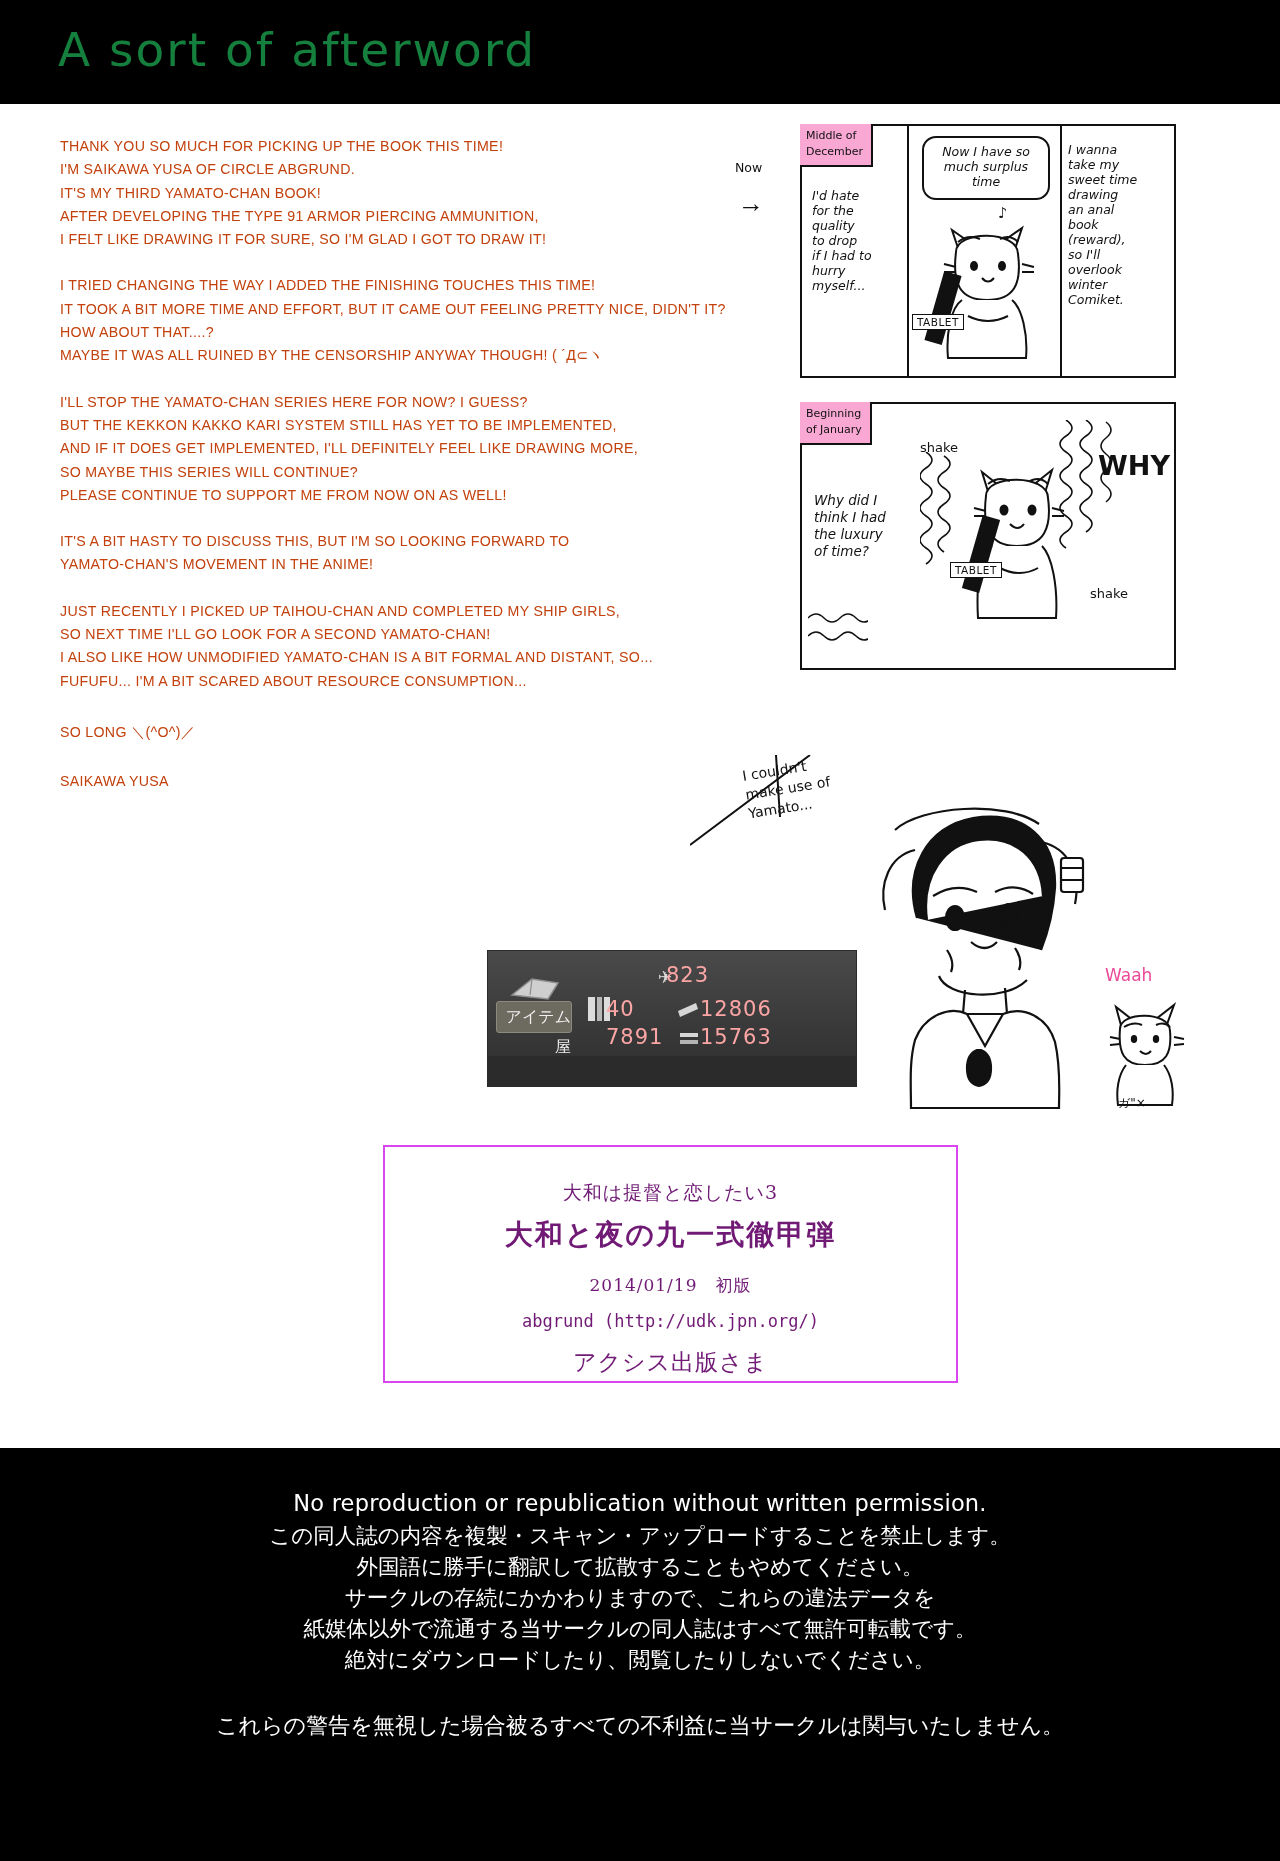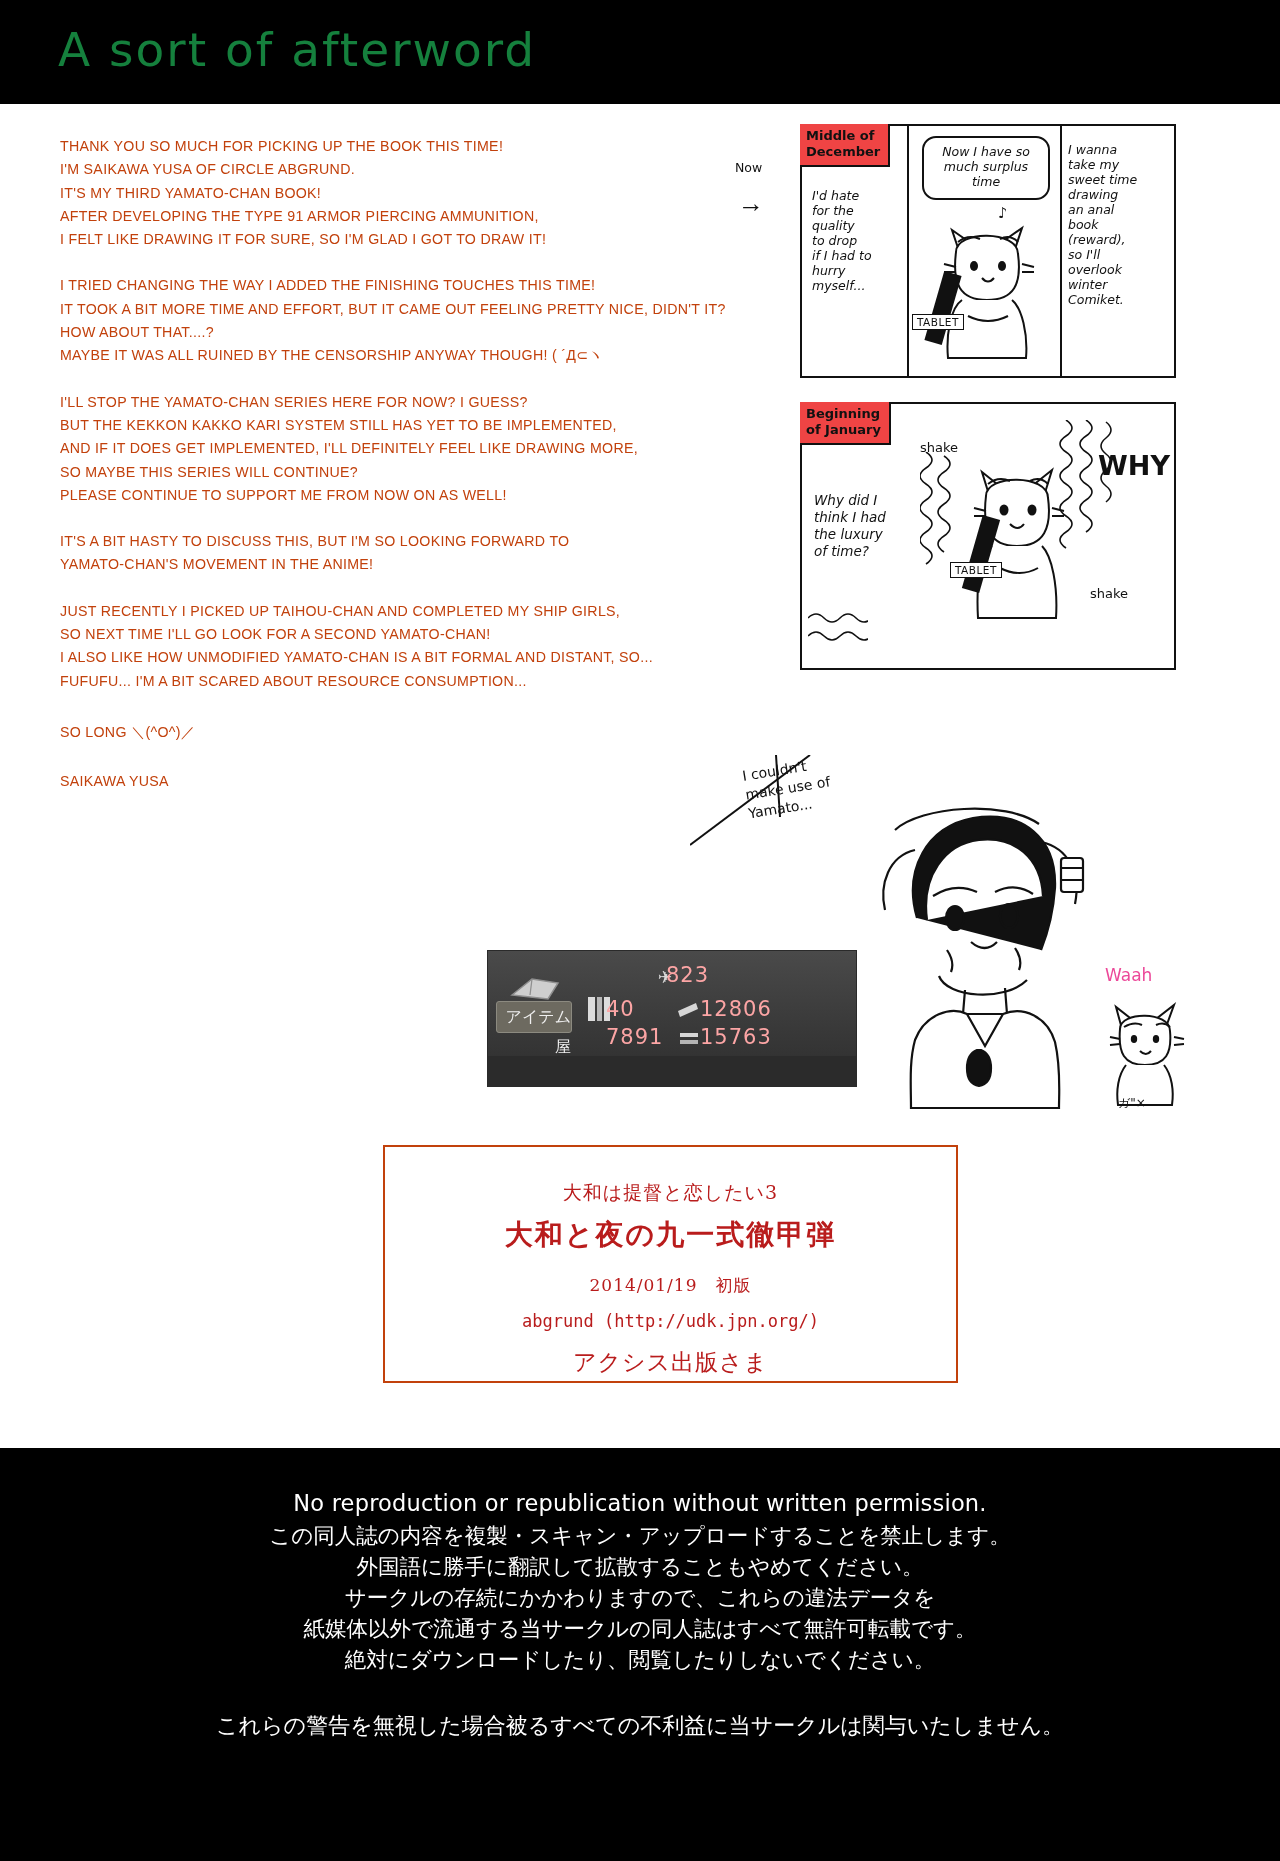--- a/index.html
+++ b/index.html
@@ -60,26 +60,26 @@
     box-sizing:border-box;
   }
   .panel-1{left:800px;top:124px;width:376px;height:254px;}
   .panel-2{left:800px;top:402px;width:376px;height:268px;}
   .cell-divider{
     position:absolute;top:0;bottom:0;width:0;border-left:2px solid #111;
   }
   .date-tag{
     position:absolute;
     border:2px solid #111;border-top:none;border-left:none;
-    background:#ef4444;
-    font-family:"DejaVu Sans", sans-serif;
-    font-size:13px;line-height:16px;
+    background:#f9a8d4;
+    font-family:"DejaVu Sans", sans-serif;
+    font-size:11px;line-height:16px;
     padding:4px 8px 5px 6px;
     color:#111;
-    left:-2px;top:-2px;font-weight:bold;
+    left:-2px;top:-2px;
   }
   .hand{
     font-family:"DejaVu Sans", sans-serif;
     color:#111;
     font-size:12.5px;
     line-height:15px;
   }
   .bubble{
     position:absolute;
     border:2px solid #111;
@@ -153,26 +153,26 @@
     position:absolute;color:#d8d8d8;font-size:17px;
   }
   .hud-item-btn{
     position:absolute;left:8px;top:50px;width:74px;height:30px;
     background:#6d6a60;border:1px solid #8c8a80;border-radius:3px;
     color:#f0f0f0;font-size:16px;text-align:right;line-height:30px;
   }
   
   .colophon{
     position:absolute;left:383px;top:1145px;width:575px;height:238px;
-    border:2px solid #c2410c;
+    border:2px solid #d946ef;
     box-sizing:border-box;
     background:#fff;
     text-align:center;
     font-family:"DejaVu Serif", serif;
-    color:#b91c1c;
+    color:#701a75;
   }
   .colo-line1{font-size:19px;margin-top:33px;letter-spacing:1px;}
   .colo-line2{font-size:28px;margin-top:10px;letter-spacing:2px;font-weight:700;}
   .colo-line3{font-size:17px;margin-top:20px;letter-spacing:1px;}
   .colo-line4{font-size:17px;margin-top:14px;font-family:"DejaVu Sans Mono", monospace;}
   .colo-line5{font-size:23px;margin-top:16px;letter-spacing:1px;}
   
   .bottom-banner{
     position:absolute;left:0;top:1448px;width:1280px;height:413px;
     background:#000000;

